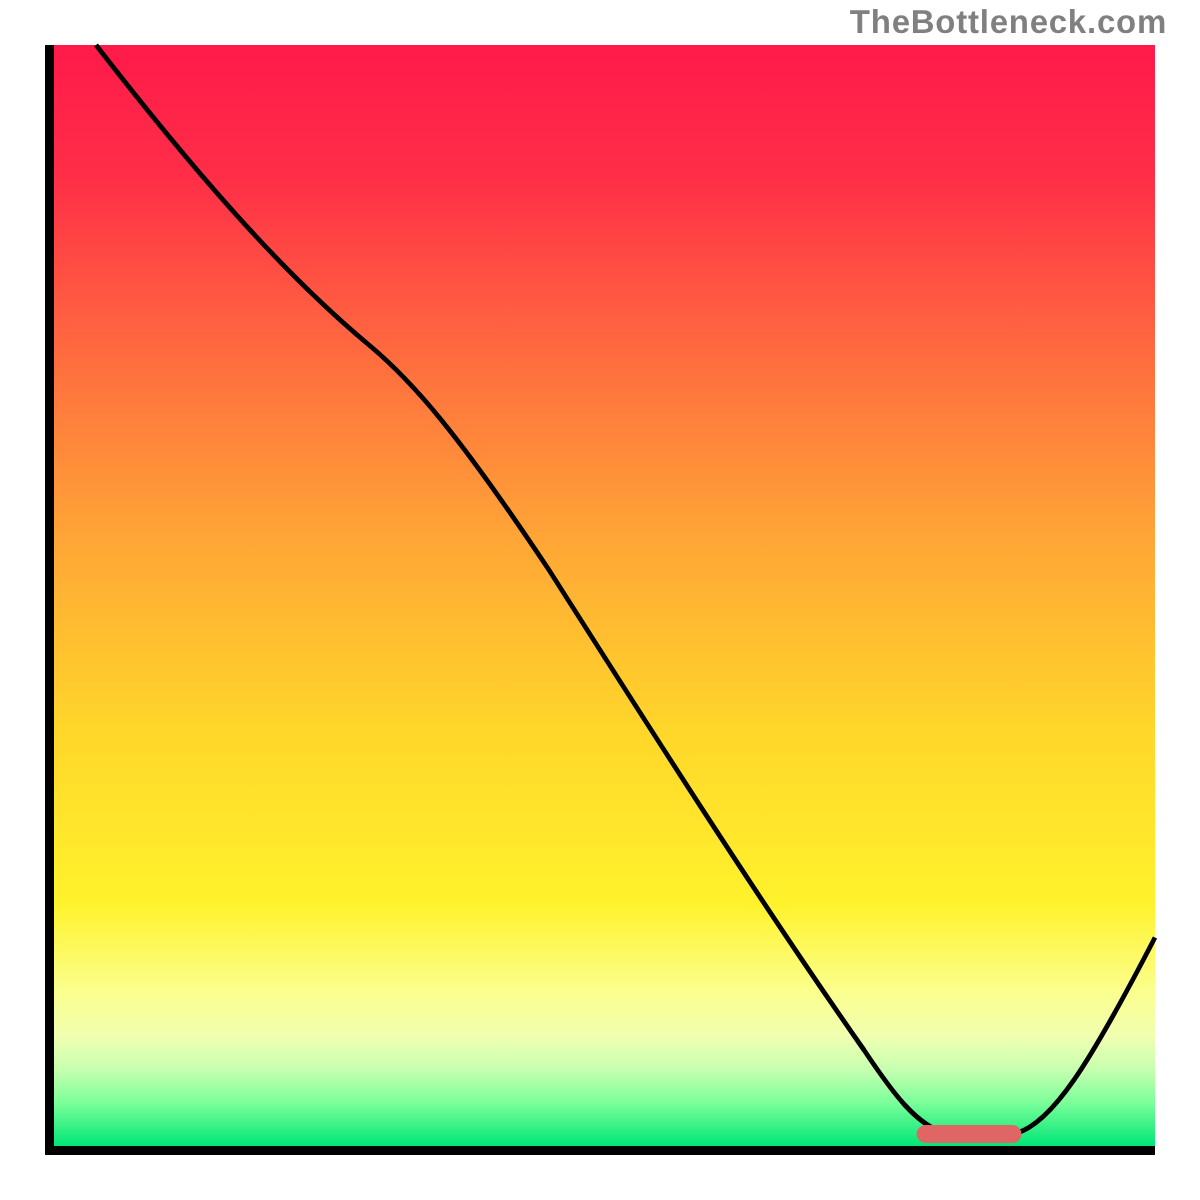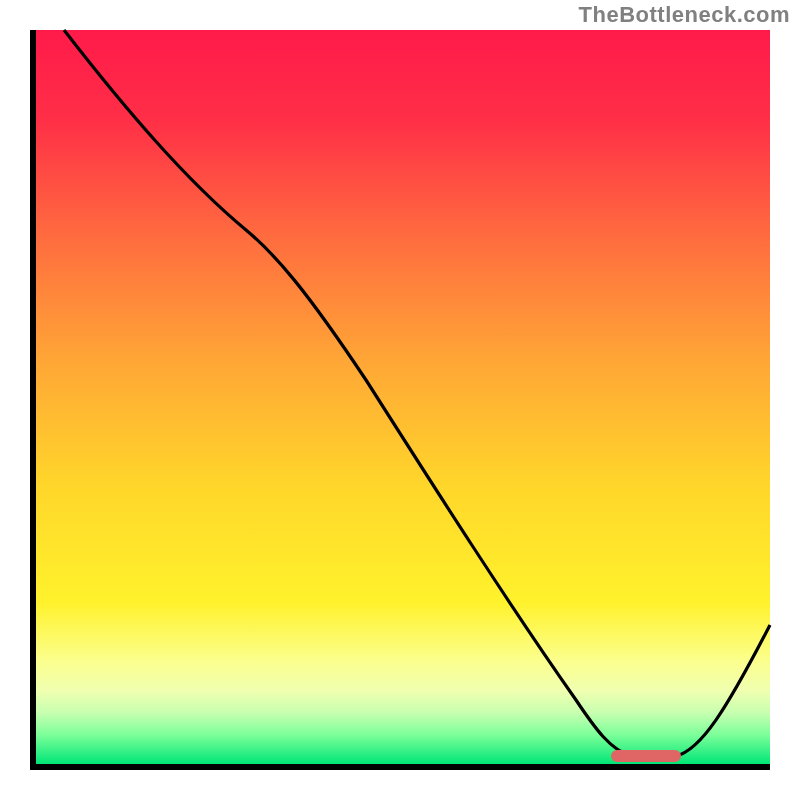--- a/index.html
+++ b/index.html
@@ -11,21 +11,21 @@
     font-family: Arial, Helvetica, sans-serif;
   }
   .container {
     position: relative;
     width: 800px;
     height: 800px;
   }
   .watermark {
     position: absolute;
     top: 2px;
-    right: 10px;
+    right: 22px;
     font-size: 22px;
     font-weight: bold;
     color: #808080;
     letter-spacing: 0.5px;
   }
   .plot-area {
     position: absolute;
     left: 30px;
     top: 30px;
     width: 740px;

